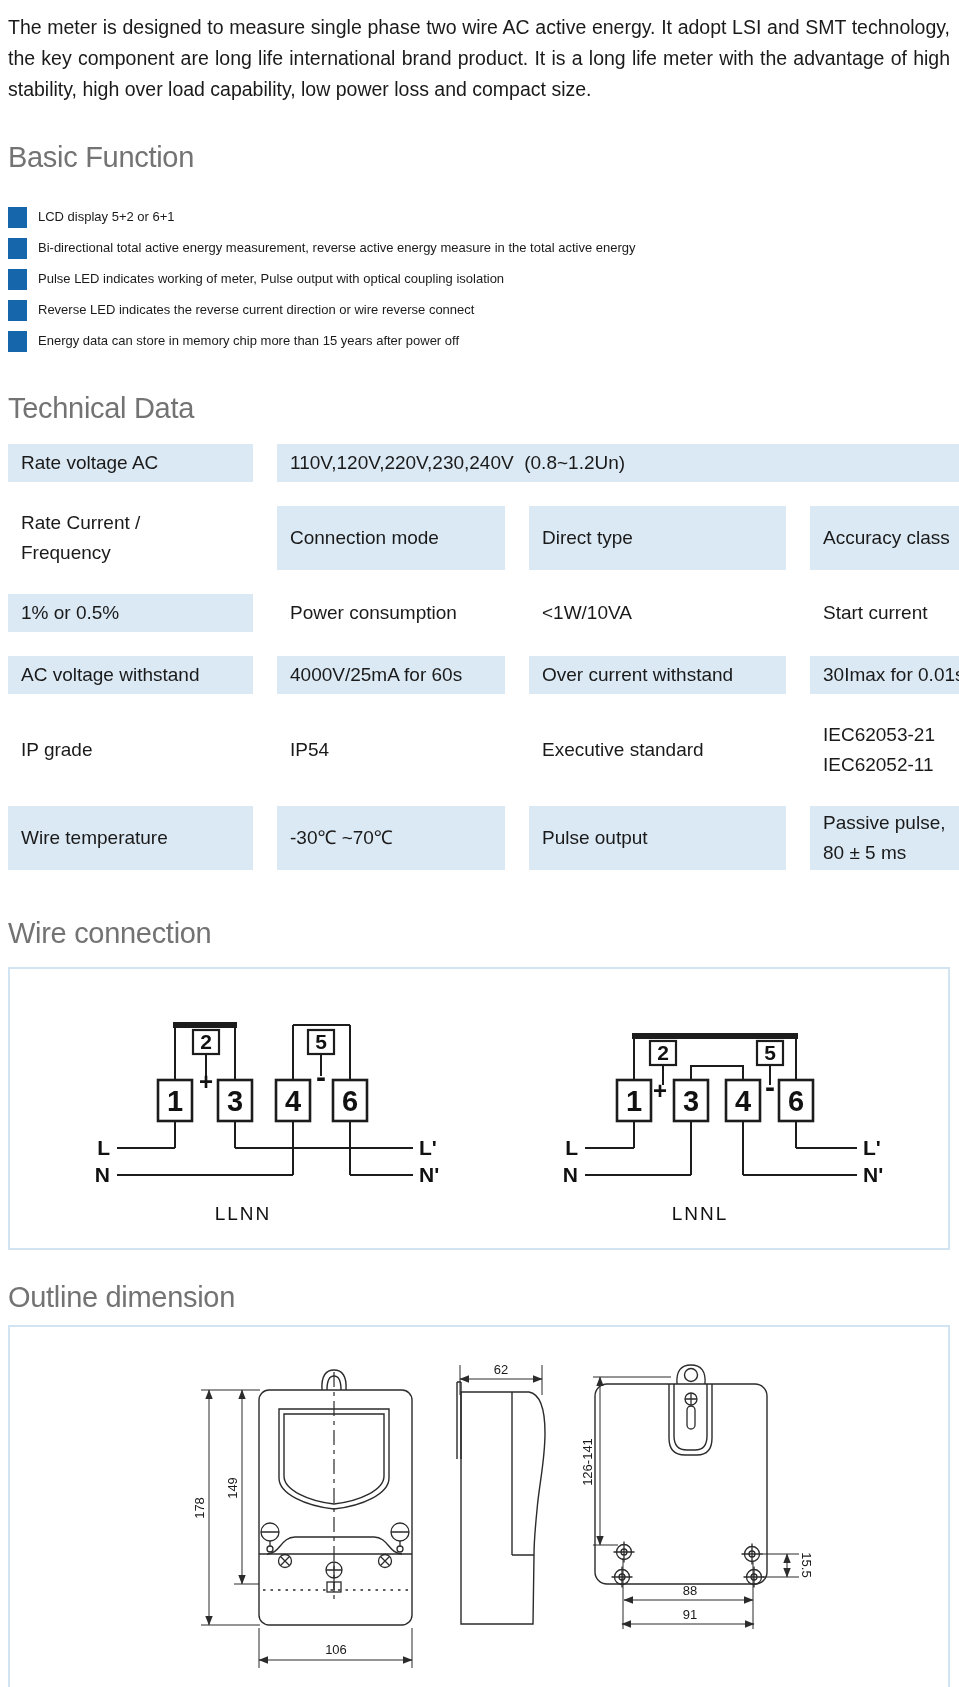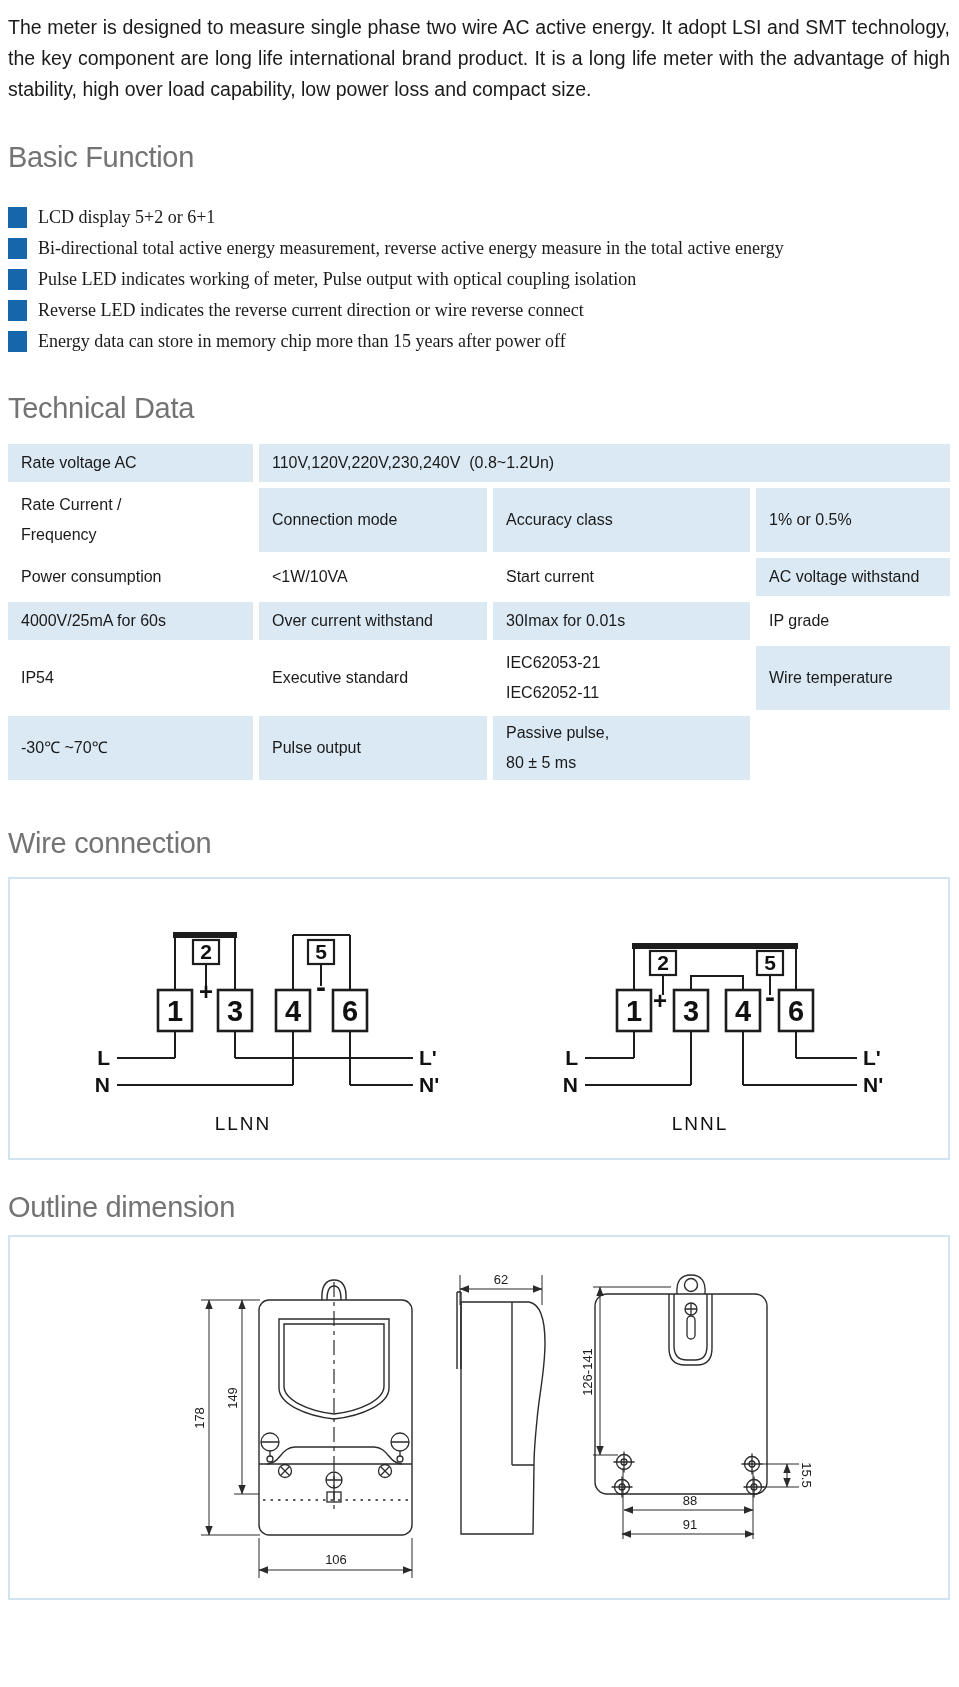--- a/index.html
+++ b/index.html
@@ -5,24 +5,24 @@
   html,body{margin:0;padding:0;background:#ffffff;}
   body{width:959px;height:1687px;overflow:hidden;font-family:"Liberation Sans",sans-serif;color:#1a1a1a;}
   .page{padding:12px 9px 0 8px;width:942px;}
   .intro{font-size:19.5px;line-height:31px;text-align:justify;margin:0;}
   h2{color:#737373;font-size:29px;font-weight:400;letter-spacing:-0.3px;margin:0;line-height:32px;}
   .h-basic{margin-top:36px;}
   .h-tech{margin-top:36px;}
   .h-wire{margin-top:47px;}
   .h-outline{margin-top:31px;}
   .bullets{margin-top:29px;}
-  .bullet{display:flex;font-size:18px;line-height:30px;margin-bottom:1px;font-family:Liberation Serif, serif;}
+  .bullet{display:flex;font-size:13px;line-height:30px;margin-bottom:1px;}
   .sq{width:19px;height:21px;background:#1566ab;margin:5px 11px 0 0;flex:none;}
   .btext{flex:1;}
-  .tech-table{display:grid;grid-template-columns:245px 228px 257px 194px;gap:6px;margin-top:20px;font-size:16px;line-height:30px;}
+  .tech-table{display:grid;grid-template-columns:245px 228px 257px 194px;gap:24px;margin-top:20px;font-size:19px;line-height:30px;}
   .cell{display:flex;align-items:center;padding:2px 13px;min-height:34px;white-space:pre-wrap;background:#ffffff;}
   .cell.shade{background:#dbe9f4;}
   .span3{grid-column:2/5;}
   .panel{border:2px solid #d2e4f1;background:#ffffff;margin-top:18px;}
   .wire-panel{height:279px;display:flex;align-items:flex-start;}
   .outline-panel{height:361px;margin-top:12px;}
   svg{display:block;}
   .diag{margin-top:4px;}
   .diag2{margin-left:30px;}
   text{font-family:"Liberation Sans",sans-serif;}
@@ -59,20 +59,21 @@
       </div>
     </div>
 
   <h2 class="h-tech">Technical Data</h2>
   <div class="tech-table">
       <div class="cell shade">Rate voltage AC</div>
       <div class="cell shade span3">110V,120V,220V,230,240V  (0.8~1.2Un)</div>
       <div class="cell">Rate Current /
 Frequency</div>
       <div class="cell shade">Connection mode</div>
+      <div class="cell shade">Direct type</div>
       <div class="cell shade">Accuracy class</div>
       <div class="cell shade">1% or 0.5%</div>
       <div class="cell">Power consumption</div>
       <div class="cell">&lt;1W/10VA</div>
       <div class="cell">Start current</div>
       <div class="cell shade">AC voltage withstand</div>
       <div class="cell shade">4000V/25mA for 60s</div>
       <div class="cell shade">Over current withstand</div>
       <div class="cell shade">30Imax for 0.01s</div>
       <div class="cell">IP grade</div>

